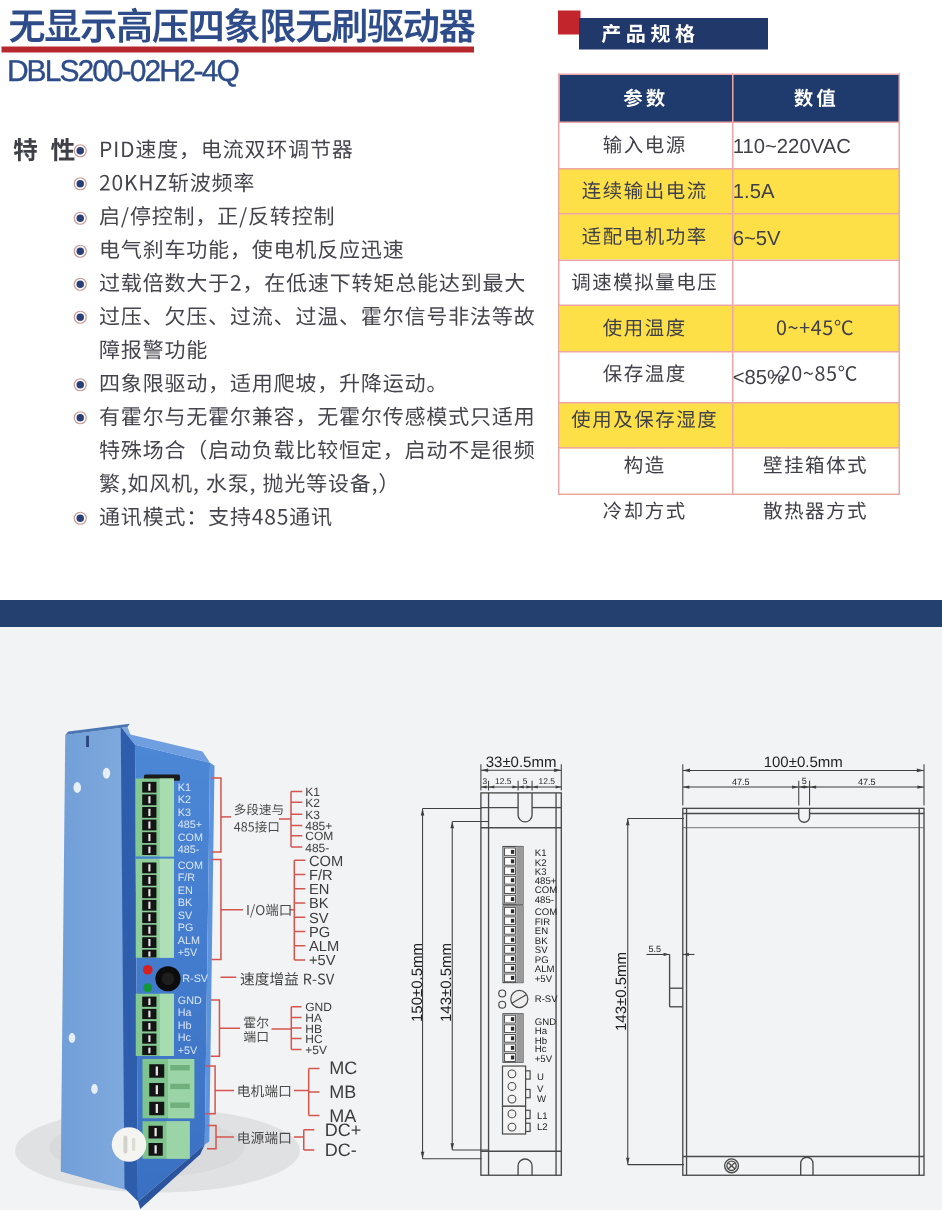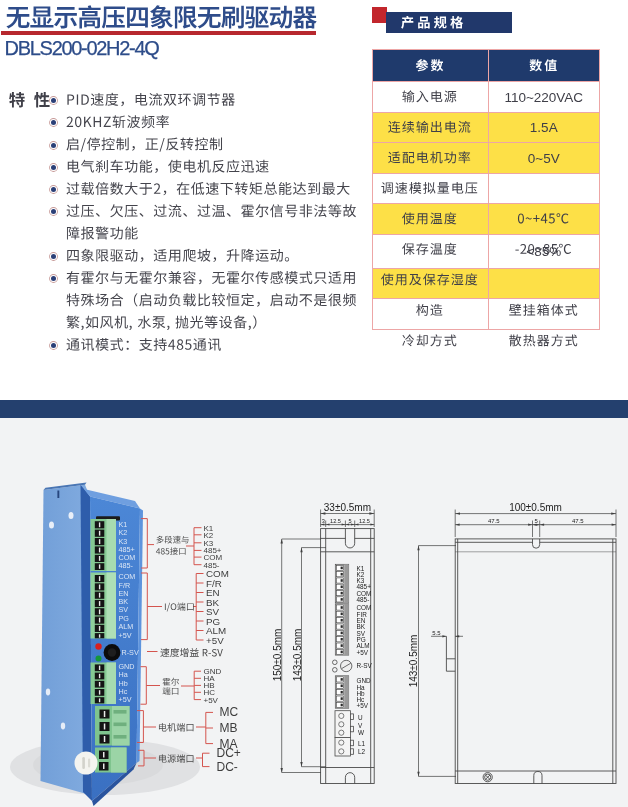--- a/index.html
+++ b/index.html
@@ -1,18 +1,18 @@
 <!DOCTYPE html>
 <html><head><meta charset="utf-8">
 <style>
 html,body{margin:0;padding:0}
 #page{position:relative;width:628px;height:807px;background:#ffffff;overflow:hidden;font-family:"Liberation Sans",sans-serif}
 .abs{position:absolute}
 table.spec{position:absolute;left:372px;top:49px;width:228px;border-collapse:collapse;table-layout:fixed}
-table.spec td,table.spec th{border:1px solid #eda6a6;padding:0;font-size:13.5px;color:#3f3f48;text-align:center;font-family:"Liberation Sans",sans-serif}
+table.spec td,table.spec th{border:1px solid #eda6a6;padding:0;font-size:13.5px;color:#3f3f48;font-family:"Liberation Sans",sans-serif}
 table.spec .lt{background:#fde047}
 .bullet{position:absolute;width:5px;height:5px;border-radius:50%;background:#2b3f77;box-shadow:0 0 0 1.1px #ffffff,0 0 0 1.9px #c79a98}
 </style></head>
 <body>
 <div id="page">
 
   <div class="abs" style="left:1px;top:31px;width:315px;height:4px;background:#b7282e"></div>
 
   <div class="abs" style="left:4.6px;top:37.1px;font-size:20px;color:#2d4c89;letter-spacing:-1.3px;-webkit-text-stroke:0.25px #2d4c89">DBLS200-02H2-4Q</div>
 
@@ -31,21 +31,21 @@
     <tr style="height:30.5px">
           <td></td>
           <td>110~220VAC</td>
         </tr>
     <tr style="height:30.5px" class="lt">
           <td class="lt"></td>
           <td class="lt">1.5A</td>
         </tr>
     <tr style="height:30.5px">
           <td class="lt"></td>
-          <td class="lt">0~5V</td>
+          <td class="lt">6~5V</td>
         </tr>
     <tr style="height:30.5px">
           <td></td>
           <td></td>
         </tr>
     <tr style="height:30.5px">
           <td class="lt"></td>
           <td class="lt"></td>
         </tr>
     <tr style="height:34px">

